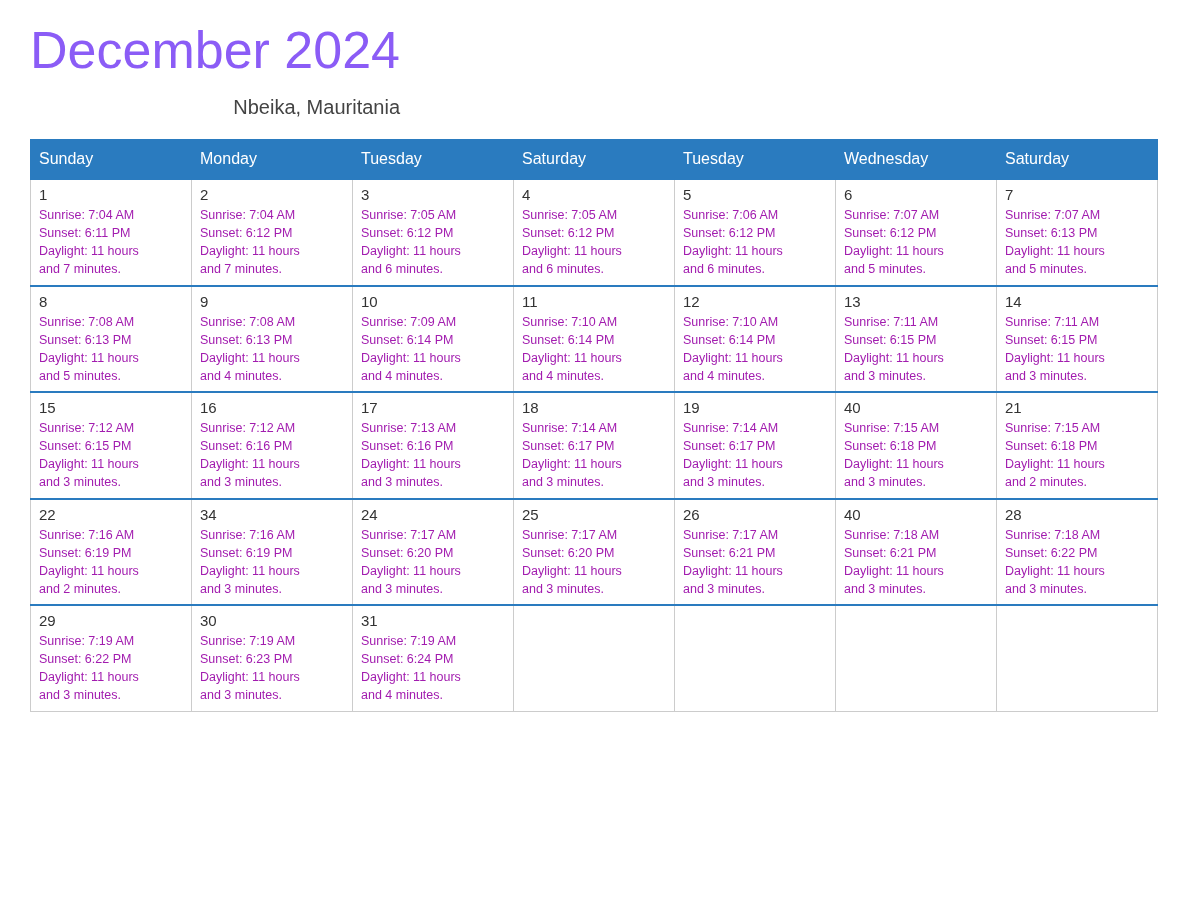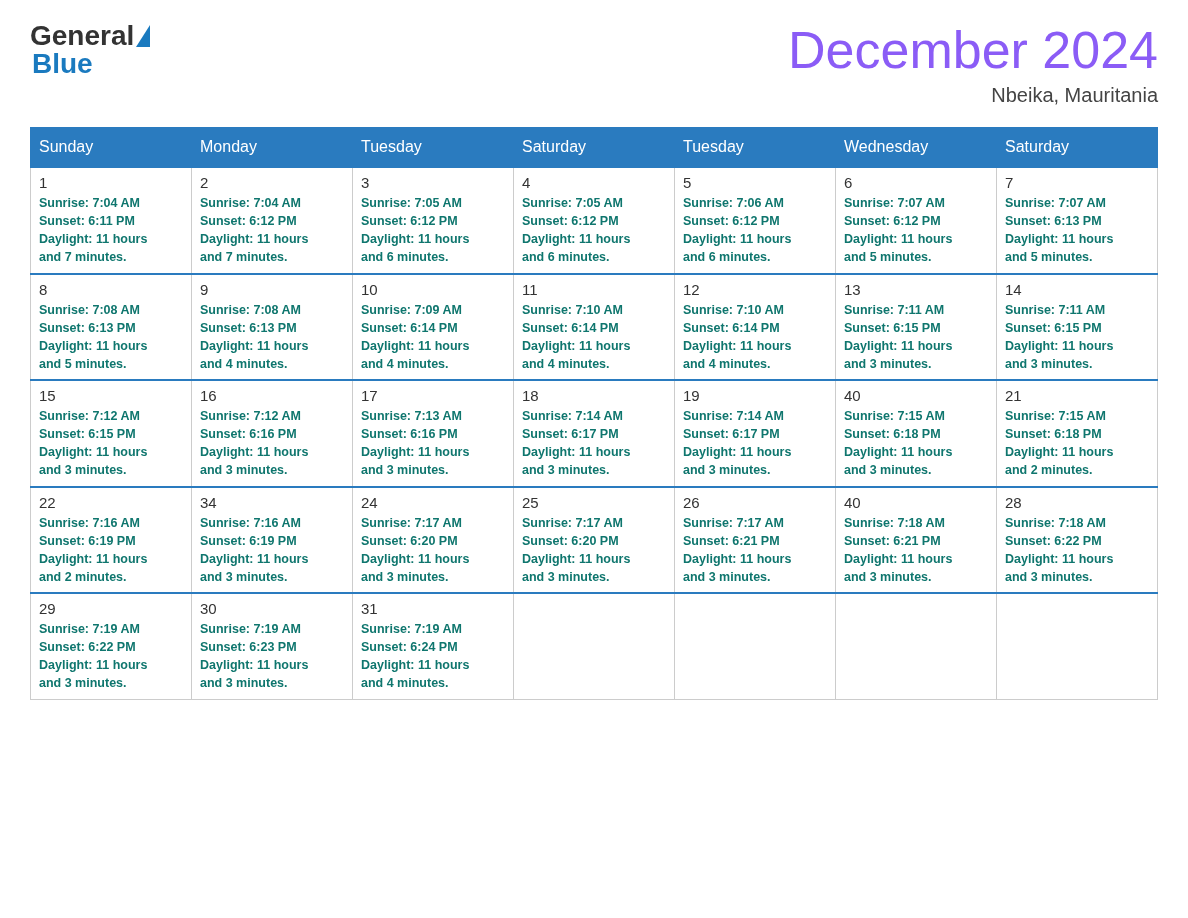--- a/index.html
+++ b/index.html
@@ -48,21 +48,21 @@
       text-align: right;
     }
     .month-title {
       font-size: 52px;
       font-weight: normal;
       color: #8b5cf6;
     }
     .location {
       font-size: 20px;
       color: #444;
-      margin-top: 4px;
+      margin-top: 16px;
     }
     .calendar {
       width: 100%;
       border-collapse: collapse;
     }
     .calendar th {
       background-color: #2a7bbf;
       color: #fff;
       padding: 10px 8px;
       text-align: left;
@@ -83,40 +83,30 @@
     .day-number {
       font-size: 15px;
       font-weight: normal;
       color: #333;
       display: block;
       margin-bottom: 3px;
     }
     .day-info {
       font-size: 12.5px;
       line-height: 1.45;
-      color: #0f766e;
-      font-weight: bold;
+      color: #a21caf;
     }
     .empty-cell {
       border-top: 2px solid #2a7bbf;
     }
   </style>
 </head>
 <body>
 
 <div class="header">
-  <div class="logo">
-    <div class="logo-text">
-      <span class="logo-general">General</span>
-      <span class="logo-triangle"></span>
-    </div>
-    <div style="margin-top:-4px; padding-left:2px;">
-      <span class="logo-blue">Blue</span>
-    </div>
-  </div>
   <div class="title-section">
     <div class="month-title">December 2024</div>
     <div class="location">Nbeika, Mauritania</div>
   </div>
 </div>
 
 <table class="calendar">
   <thead>
     <tr>
     <th>Sunday</th>

